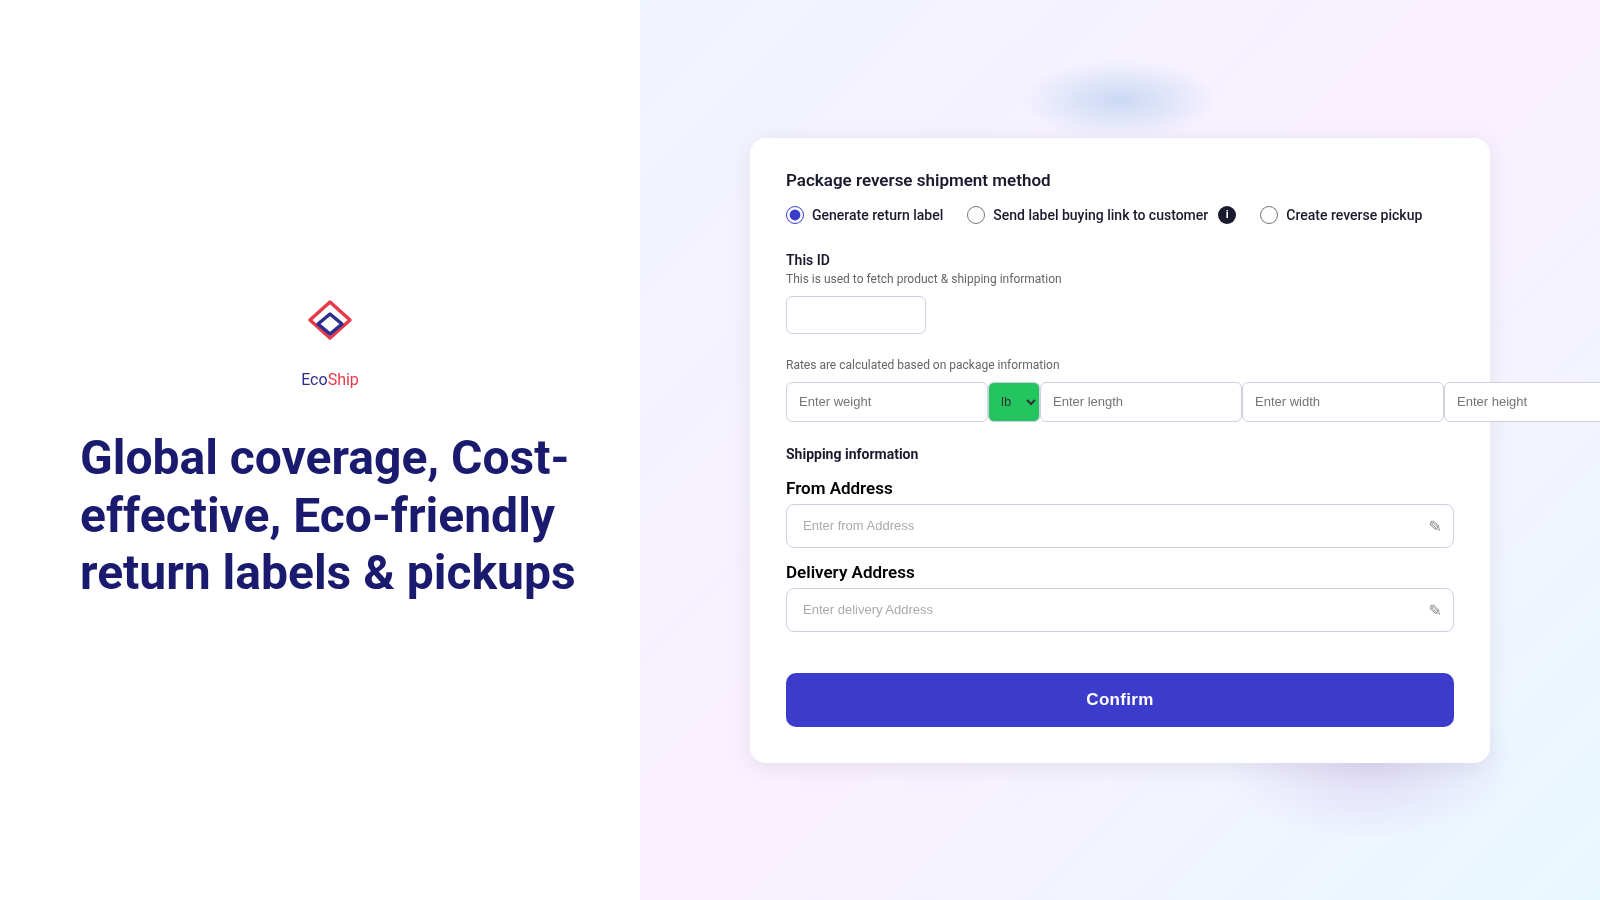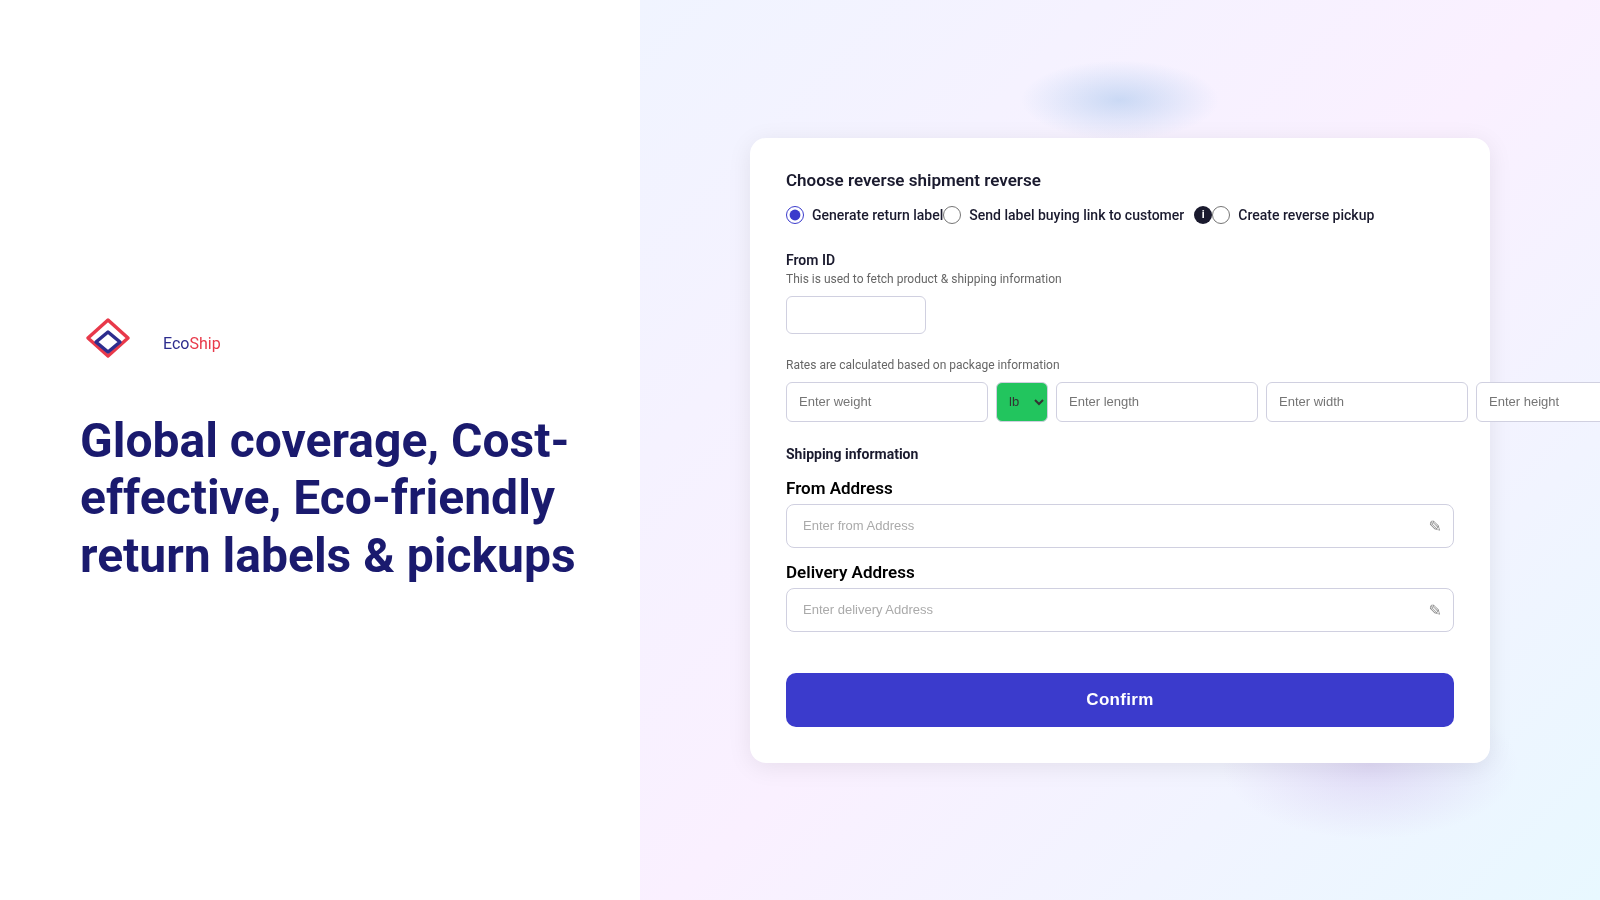--- a/index.html
+++ b/index.html
@@ -21,22 +21,23 @@
       display: flex;
       flex-direction: column;
       justify-content: center;
       padding: 60px 60px 60px 80px;
       background: #ffffff;
     }
 
     .logo-area {
       display: flex;
       align-items: center;
-      gap: 27px;
+      gap: 16px;
       margin-bottom: 40px;
+      flex-direction: column;
     }
 
     .logo-icon {
       width: 56px;
       height: 56px;
     }
 
     .logo-eco {
       color: #2d2d8e;
     }
@@ -102,20 +103,21 @@
       font-size: 17px;
       font-weight: 600;
       color: #1a1a2e;
       margin-bottom: 16px;
     }
 
     
     .radio-group {
       display: flex;
       align-items: center;
+      gap: 24px;
       margin-bottom: 28px;
       flex-wrap: wrap;
     }
 
     .radio-option {
       display: flex;
       align-items: center;
       gap: 8px;
       cursor: pointer;
     }
@@ -162,21 +164,20 @@
 
     .field-sublabel {
       font-size: 12px;
       color: #666;
       margin-bottom: 10px;
     }
 
     
     .package-row {
       display: flex;
-      gap: 8px;
       align-items: center;
       justify-content: space-between;
     }
 
     .input-weight {
       flex: 1.2;
       height: 40px;
       border: 1px solid #d0d0e0;
       border-radius: 6px;
       padding: 0 12px;
@@ -304,21 +305,21 @@
 </div>
 
 <div class="right-panel">
   <div class="bg-blob-top"></div>
   <div class="bg-blob-bottom"></div>
 
   <div class="form-card">
 
     
     <div class="field-group">
-      <div class="section-title">Choose reverse shipment reverse</div>
+      <div class="section-title">Package reverse shipment method</div>
       <div class="radio-group">
 
         <label class="radio-option">
           <input type="radio" name="shipment_method" checked="" style="">
           <span class="radio-label">Generate return label</span>
         </label>
 
         <label class="radio-option">
           <input type="radio" name="shipment_method" style="">
           <span class="radio-label">Send label buying link to customer</span>
@@ -328,21 +329,21 @@
         <label class="radio-option">
           <input type="radio" name="shipment_method" style="">
           <span class="radio-label">Create reverse pickup</span>
         </label>
 
       </div>
     </div>
 
     
     <div class="field-group">
-      <div class="field-label">From ID</div>
+      <div class="field-label">This ID</div>
       <div class="field-sublabel">This is used to fetch product &amp; shipping information</div>
       <input type="text" class="order-id-input" placeholder="" style="">
     </div>
 
     
     <div class="field-group">
       <div class="field-sublabel">Rates are calculated based on package information</div>
       <div class="package-row">
         <input type="text" class="input-weight" placeholder="Enter weight" style="">
         <select class="select-unit">

